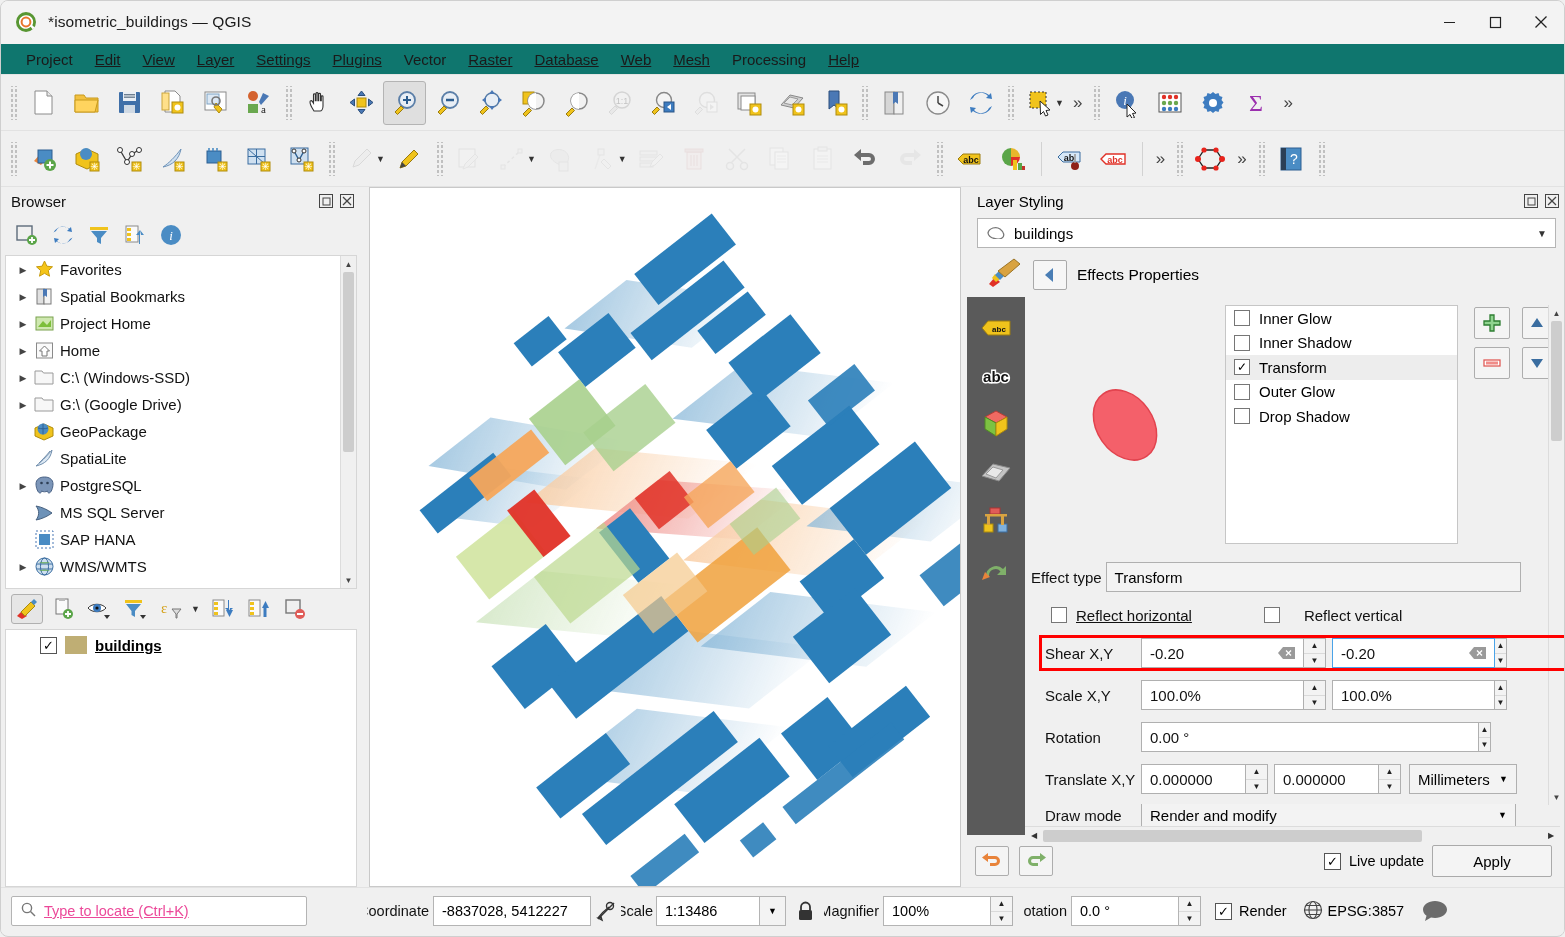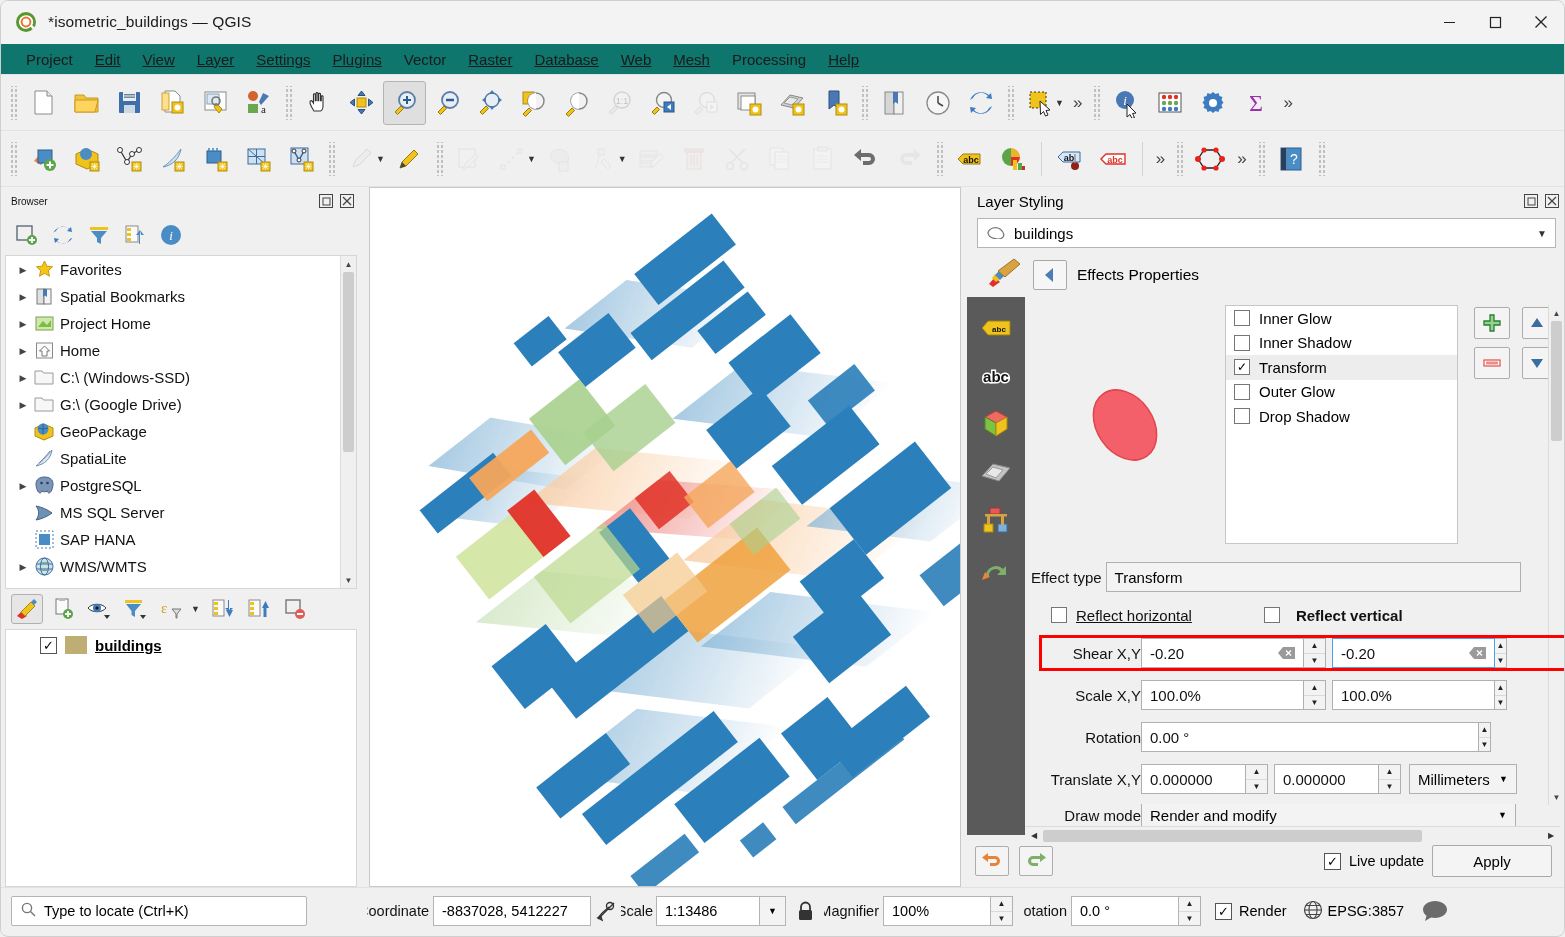--- a/index.html
+++ b/index.html
@@ -76,21 +76,21 @@
   .tb-chev { font-size: 17px; color: #444; padding: 0 6px; flex:0 0 auto; }
   .tb-caret { font-size: 9px; color: #333; margin-left: -7px; margin-right: 3px; }
 
   
   .body-row { display: flex; height: 700px; }
 
   
   .left-dock { width: 360px; display: flex; flex-direction: column; background: #f0f0f0; }
   .panel-head {
     height: 28px; display: flex; align-items: center;
-    padding: 0 6px 0 10px; font-size: 10px; color: #111;
+    padding: 0 6px 0 10px; font-size: 15px; color: #111;
   }
   .panel-head .ph-actions { margin-left: auto; display: flex; gap: 5px; }
   .ph-icn {
     width: 16px; height: 16px; display:flex; align-items:center; justify-content:center;
     color: #333;
   }
   .panel-toolbar {
     height: 40px; display: flex; align-items: center; gap: 4px;
     padding-left: 10px;
   }
@@ -183,21 +183,21 @@
   }
   .eff-side { width: 60px; display:flex; flex-direction:column; gap:8px; align-items:center; padding-top:2px; }
   .sq-btn {
     width:36px; height:32px; border:1px solid #adadad; background:#f4f4f4;
     display:flex; align-items:center; justify-content:center; border-radius:2px;
   }
   .eff-side2 { width: 42px; display:flex; flex-direction:column; gap:8px; align-items:flex-start; padding-top:2px; overflow:hidden;}
 
   .hr-line { height:1px; background:#d0d0d0; margin: 10px 10px 0 6px; }
 
-  .form { padding: 6px 0 0 6px; position:relative;text-align:right; }
+  .form { padding: 6px 0 0 6px; position:relative; }
   .frow { display:flex; align-items:center; height: 34px; margin-bottom: 8px; }
   .flabel { font-size:15px; color:#111; white-space:nowrap; }
   .fld {
     height: 30px; background:#fff; border:1px solid #b0b0b0;
     display:flex; align-items:center; padding-left:8px; font-size:15px; color:#111;
     position:relative;
   }
   .fld.focus { border:1px solid #4aa3e8; }
   .clear-x {
     position:absolute; right:7px; top:50%; transform:translateY(-50%);
@@ -245,21 +245,21 @@
 
   
   .statusbar {
     height: 47px; display:flex; align-items:center; gap: 0;
     background:#f0f0f0; padding: 0 8px 0 10px; border-top:1px solid #e2e2e2;
   }
   .locate {
     width: 296px; height:30px; background:#fff; border:1px solid #b4b4b4;
     display:flex; align-items:center; gap:8px; padding-left:9px; border-radius:2px;
   }
-  .locate .ph { color:#000000; font-size:14.5px; }
+  .locate .ph { color:#ec4899; font-size:14.5px;text-decoration:underline; }
   .sb-label { font-size:14.5px; color:#111; white-space:nowrap; overflow:hidden; }
   .sb-field {
     height:30px; background:#fff; border:1px solid #b4b4b4;
     display:flex; align-items:center; padding:0 8px; font-size:14.5px;
   }
   .sb-combo-arrow {
     width:26px; height:30px; border:1px solid #b4b4b4; border-left:none; background:#f3f3f3;
     display:flex; align-items:center; justify-content:center; font-size:9px;
   }
 </style>
@@ -1275,21 +1275,21 @@
               <div class="flabel">Effect type</div>
               <div class="combo-fld" style="width:415px; margin-left:4px;">
                 <span>Transform</span>
               </div>
             </div>
 
             <div class="frow" style="padding-left:20px; height:30px; margin-bottom:6px;">
               <div class="eff-chk"></div>
               <div class="flabel" style="margin-left:9px;text-decoration:underline;">Reflect horizontal</div>
               <div class="eff-chk" style="margin-left:72px;"></div>
-              <div class="flabel" style="margin-left:16px;font-weight:bold;">Reflect vertical</div>
+              <div class="flabel" style="margin-left:24px;">Reflect vertical</div>
             </div>
 
             <div class="frow" style="position:relative;">
               <div class="flabel" style="width:110px; padding-left:14px;">Shear X,Y</div>
               <div class="fld" style="width:163px;">
                 <span>-0.20</span>
                 <span class="clear-x">
                   <svg width="19" height="14" viewBox="0 0 19 14">
                       <path d="M6 1h12v12H6L1 7z" fill="#9a9a9a"></path>
                       <path d="M9 4.5l5 5M14 4.5l-5 5" stroke="#fff" stroke-width="1.3"></path>

